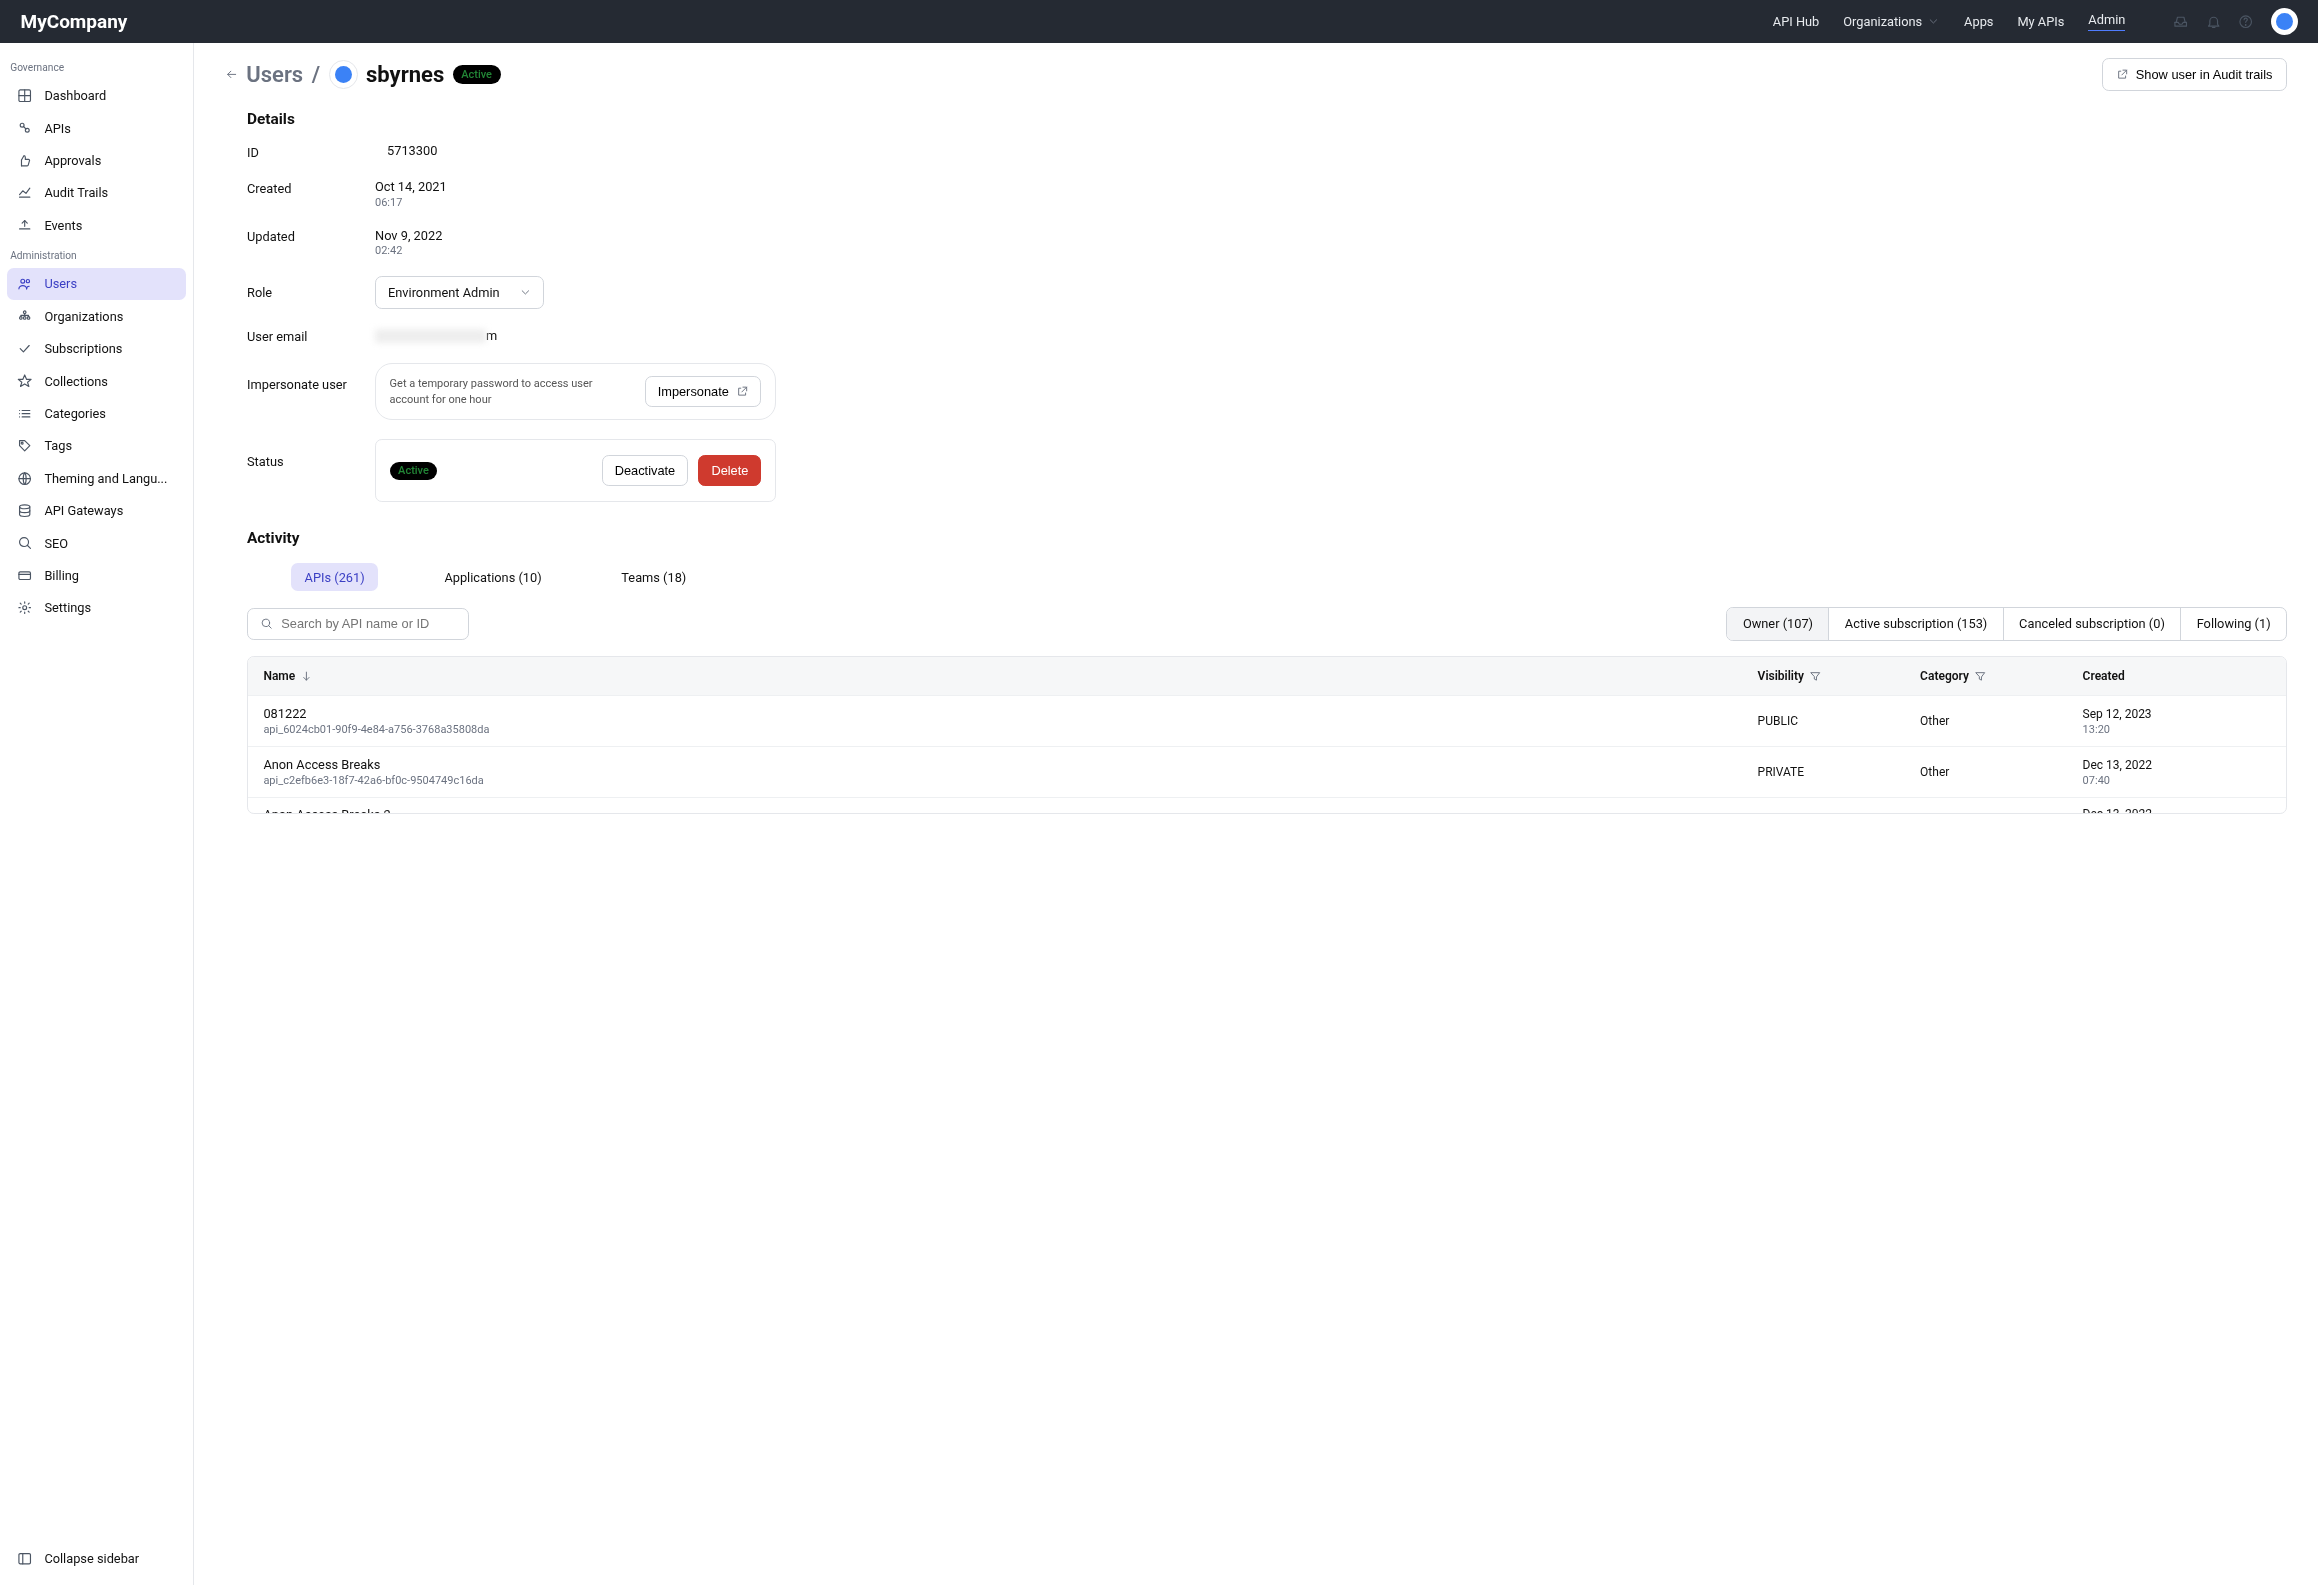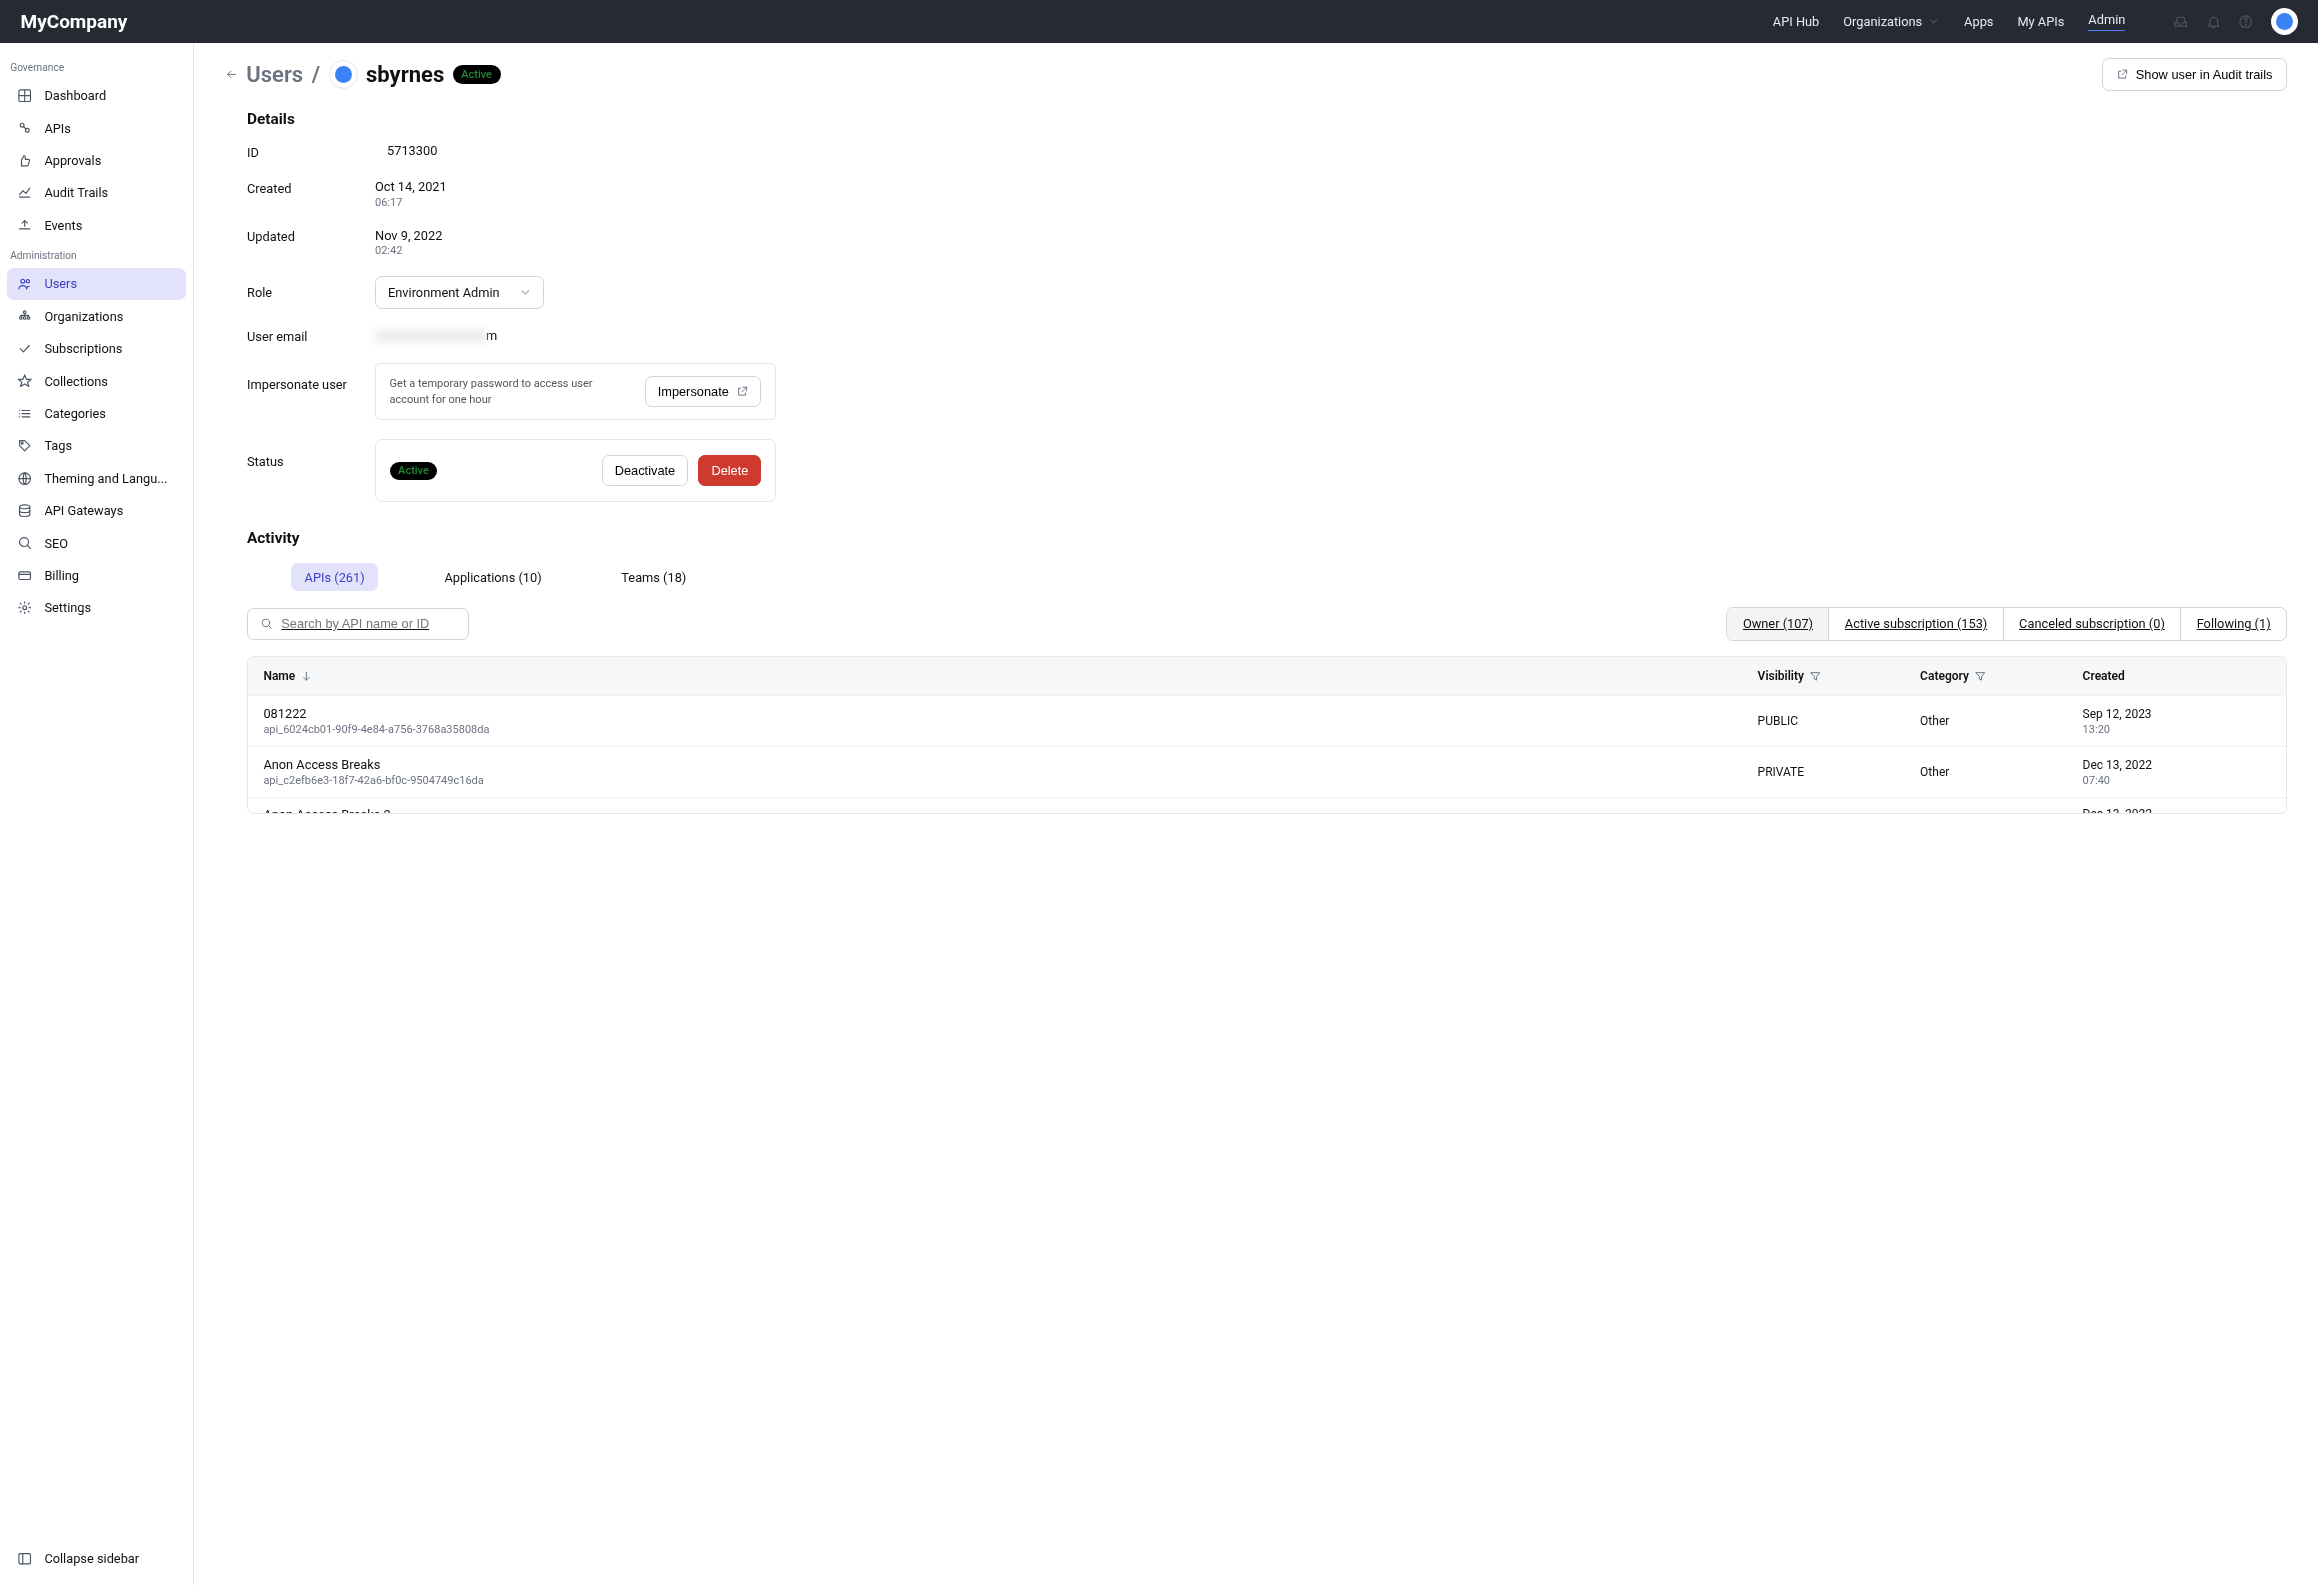--- a/index.html
+++ b/index.html
@@ -43,34 +43,34 @@
 
 
 .content-inset { padding-left:22px; }
 .section-title { font-size:15.4px; font-weight:700; margin-bottom:15.4px; }
 .details-grid { display:grid; grid-template-columns:128px 1fr; row-gap:19px; align-items:start; max-width:776px; }
 .details-grid .dl { color:#111; font-size:12.8px; padding-top:1.7px; }
 .details-grid .dv { font-size:12.8px; }
 .dv .sub { font-size:11px; color:#6b7280; margin-top:1.7px; }
 .role-select { display:inline-flex; align-items:center; gap:19px; border:0.9px solid #d1d5db; border-radius:6.8px; padding:7.7px 12px; cursor:pointer; font-size:12.8px; }
 .email-blur { display:inline-block; width:111px; height:13.6px; background:#eee; filter:blur(3.4px); border-radius:2.6px; vertical-align:middle; }
-.panel { border:0.9px solid #e5e7eb; border-radius:5px; display:flex; align-items:center; justify-content:space-between; padding:12px 13.6px; gap:30px; max-width:401px; }
+.panel { border:0.9px solid #e5e7eb; border-radius:17px; display:flex; align-items:center; justify-content:space-between; padding:12px 13.6px; gap:30px; max-width:401px; }
 .panel .desc { font-size:11px; color:#555; line-height:1.4; }
 .btn { display:inline-flex; align-items:center; gap:6.8px; border:0.9px solid #d1d5db; background:#fff; padding:6.8px 12px; border-radius:6.8px; cursor:pointer; font-size:12.8px; }
 .btn.danger { background:#cf3a2e; border-color:#cf3a2e; color:#fff; }
 .status-panel { border:0.9px solid #e5e7eb; border-radius:6.8px; display:flex; align-items:center; justify-content:space-between; padding:15.4px 13.6px; max-width:401px; }
 .status-panel .btns { display:flex; gap:10.2px; }
 
 
 .activity-section { margin-top:27px; }
 .tabs { display:flex; gap:8.5px; margin-top:13.6px; }
 .tab { padding:6.8px 13.6px; border-radius:6.8px; cursor:pointer; font-size:12.8px; color:#111;margin-left:44px; }
 .tab.active { background:#e3e2fb; color:#3b3fc4; }
 
-.toolbar { display:flex; justify-content:space-between; align-items:center; margin-top:15.4px; gap:10.2px;text-decoration:underline; }
+.toolbar { display:flex; justify-content:space-between; align-items:center; margin-top:15.4px; gap:10.2px; }
 .search-box { display:flex; align-items:center; gap:8.5px; border:0.9px solid #d1d5db; border-radius:6.8px; padding:7.7px 12px; width:222px; }
 .search-box input { border:none; outline:none; font-size:12.8px; flex:1; }
 .seg-group { display:flex; border:0.9px solid #d1d5db; border-radius:6.8px; overflow:hidden; }
 .seg { padding:8.5px 15.4px; cursor:pointer; font-size:12.8px; border-left:0.9px solid #d1d5db; }
 .seg:first-child { border-left:none; }
 .seg.active { background:#f3f4f6; }
 
 
 .table { margin-top:15.4px; border:0.9px solid #e5e7eb; border-radius:6.8px; overflow:hidden; }
 .thead { display:grid; grid-template-columns: 1fr 154px 154px 188px; background:#f6f7f8; padding:12px 15.4px; gap:8.5px; }

